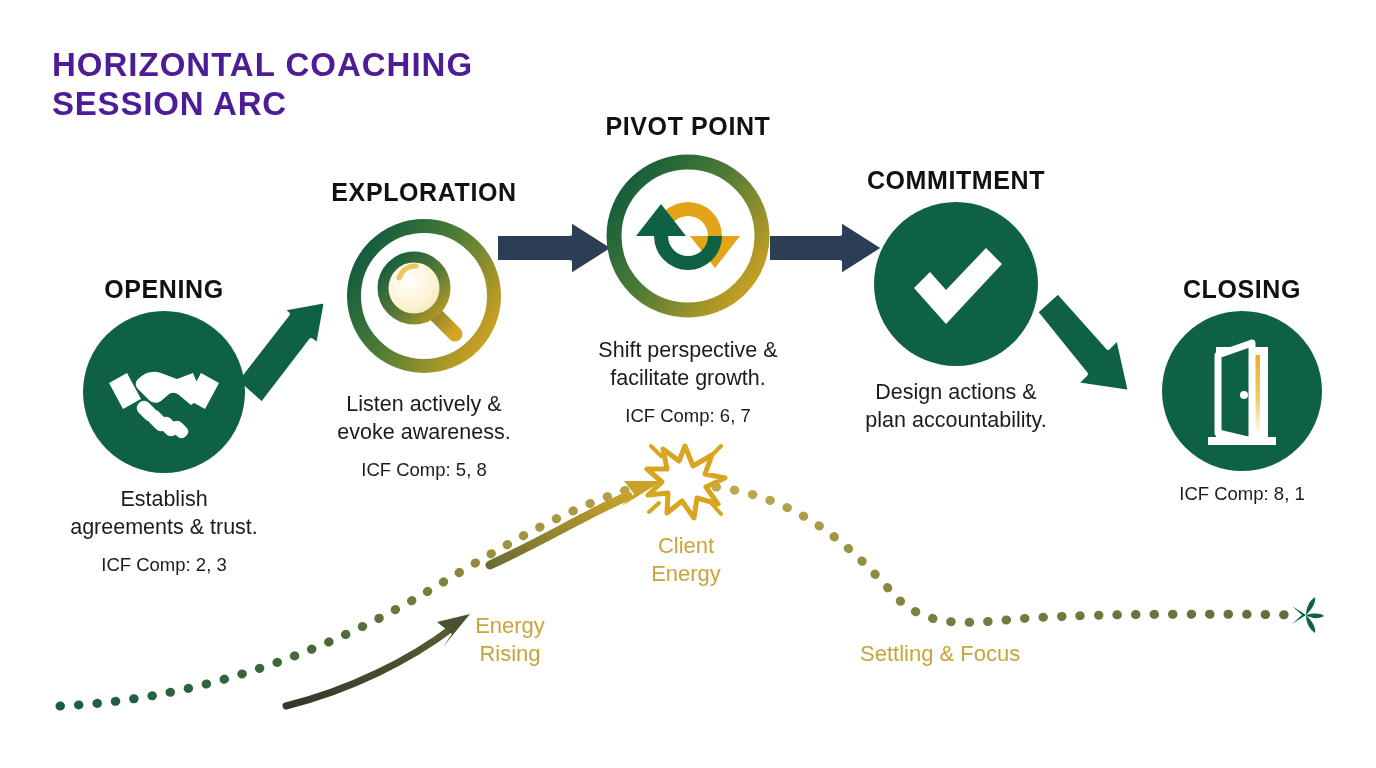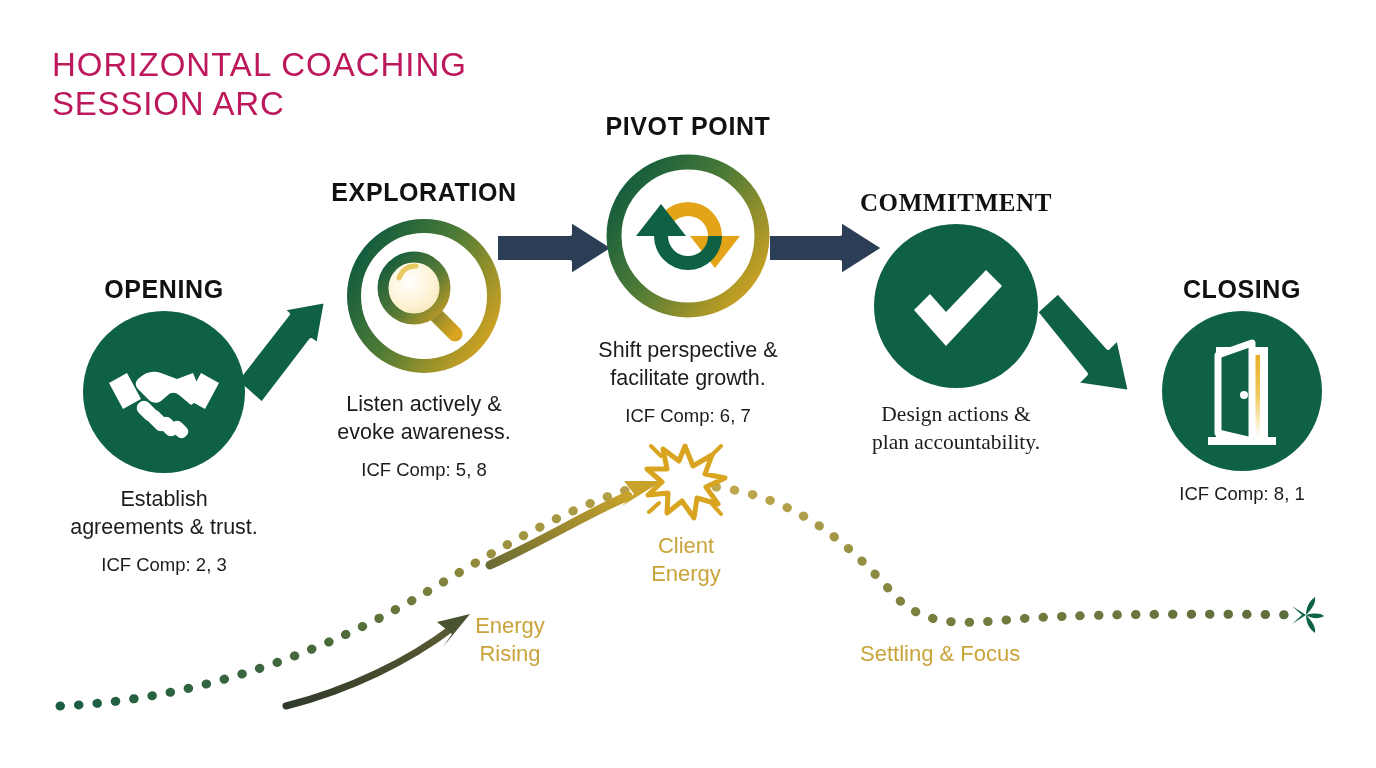--- a/index.html
+++ b/index.html
@@ -9,22 +9,22 @@
     background:#ffffff;
     font-family:"Liberation Sans", sans-serif;
     overflow:hidden;
     position:relative;
   }
   #stage{position:relative;width:1376px;height:768px;}
 
   
   .title-block{position:absolute;left:52px;top:48px;line-height:1.0;}
   .title-line{
-    font-weight:normal;
-    color:#be185d;
+    font-weight:bold;
+    color:#4c1d95;
     letter-spacing:0.5px;
   }
   .title-line.l1{font-size:33px;letter-spacing:1.0px;}
   .title-line.l2{font-size:33px;letter-spacing:0.8px;margin-top:6px;}
 
   
   .layer{position:absolute;left:0;top:0;width:1376px;height:768px;}
   #arrow-layer{z-index:2;}
   #curve-layer{z-index:1;}
 
@@ -228,21 +228,21 @@
           <path d="M 122,88 A 34,34 0 0 1 54,88 L 36,88 L 61,56 L 86,88 L 68,88
                    A 20,20 0 0 0 108,88 Z"></path>
         </g>
       </svg>
     </div>
     <div class="node-desc">Shift perspective &amp;
 facilitate growth.</div>
     <div class="node-icf">ICF Comp: 6, 7</div>
   </div>
 
-  <div class="node" style="left:820px;top:189px;width:272px;font-family:Liberation Serif, serif;">
+  <div class="node" style="left:820px;top:166px;width:272px;">
     <div class="node-title">COMMITMENT</div>
     <div class="node-circle-wrap">
       <svg width="164" height="164" viewBox="0 0 164 164">
         <circle cx="82" cy="82" r="82" fill="#0E6145"></circle>
         <path d="M 40,86 L 56,70 L 72,88 L 112,46 L 128,62 L 72,122 Z" fill="#ffffff"></path>
       </svg>
     </div>
     <div class="node-desc">Design actions &amp;
 plan accountability.</div>
   </div>

